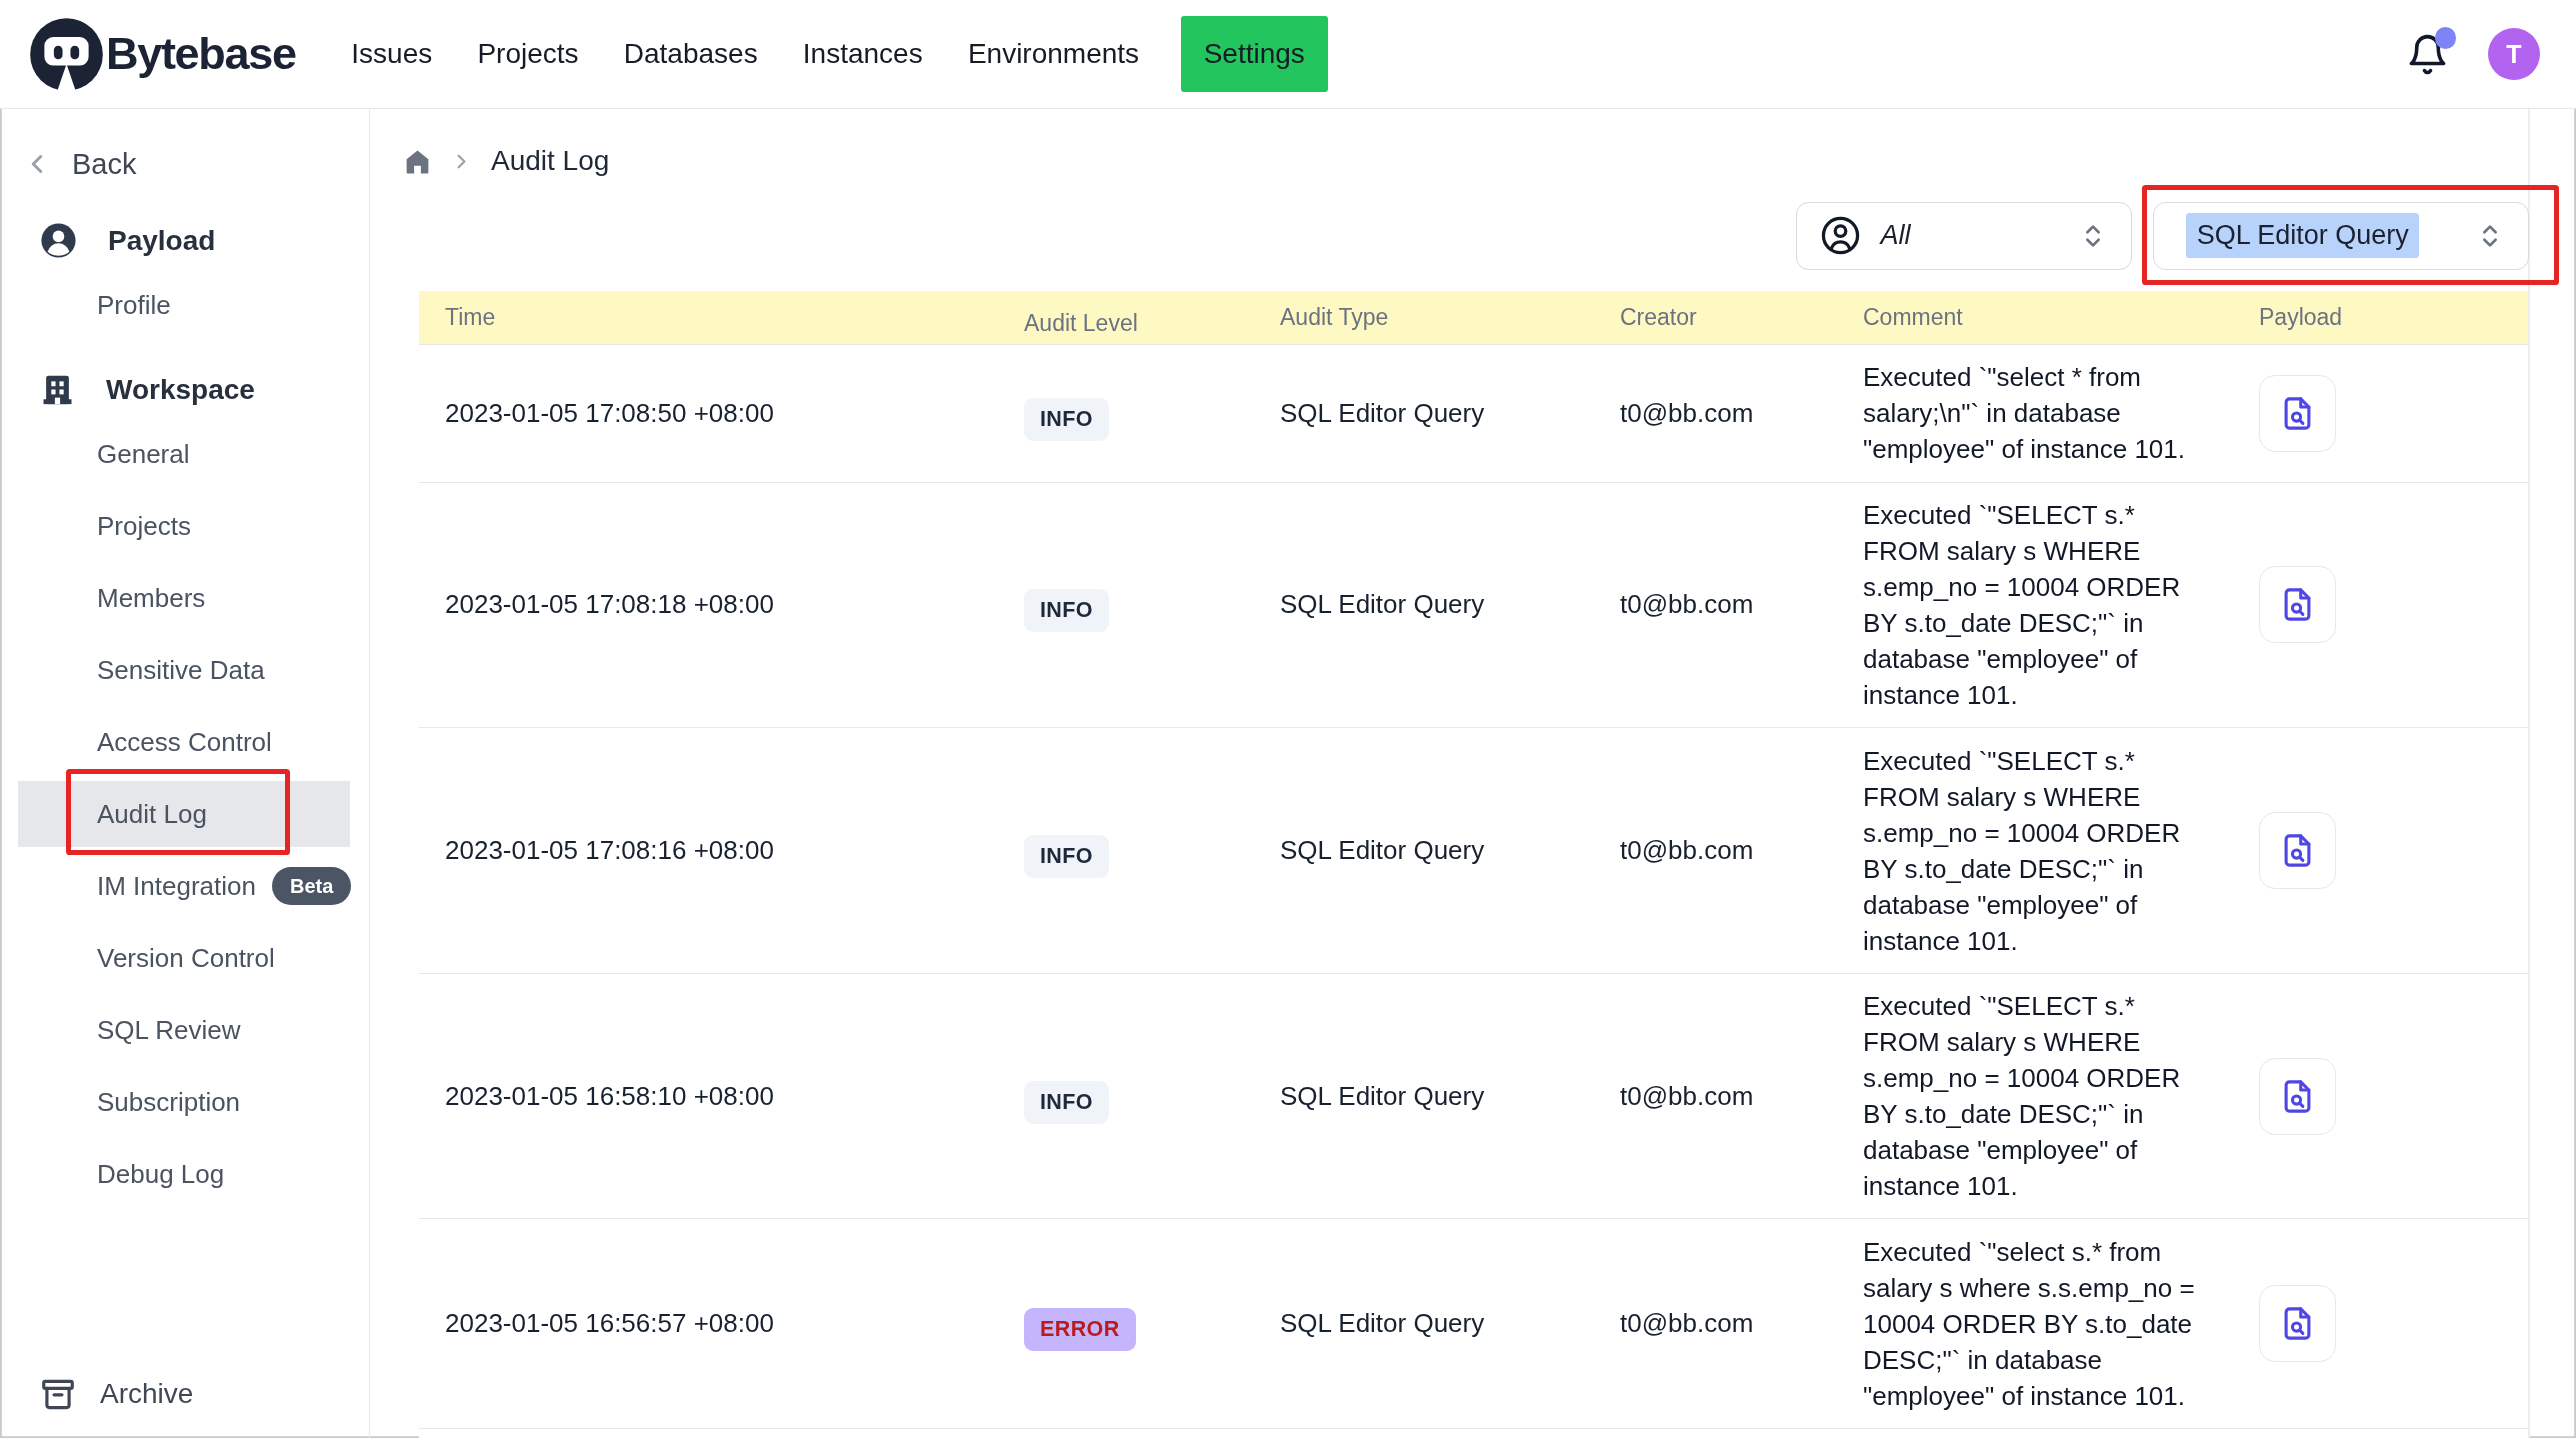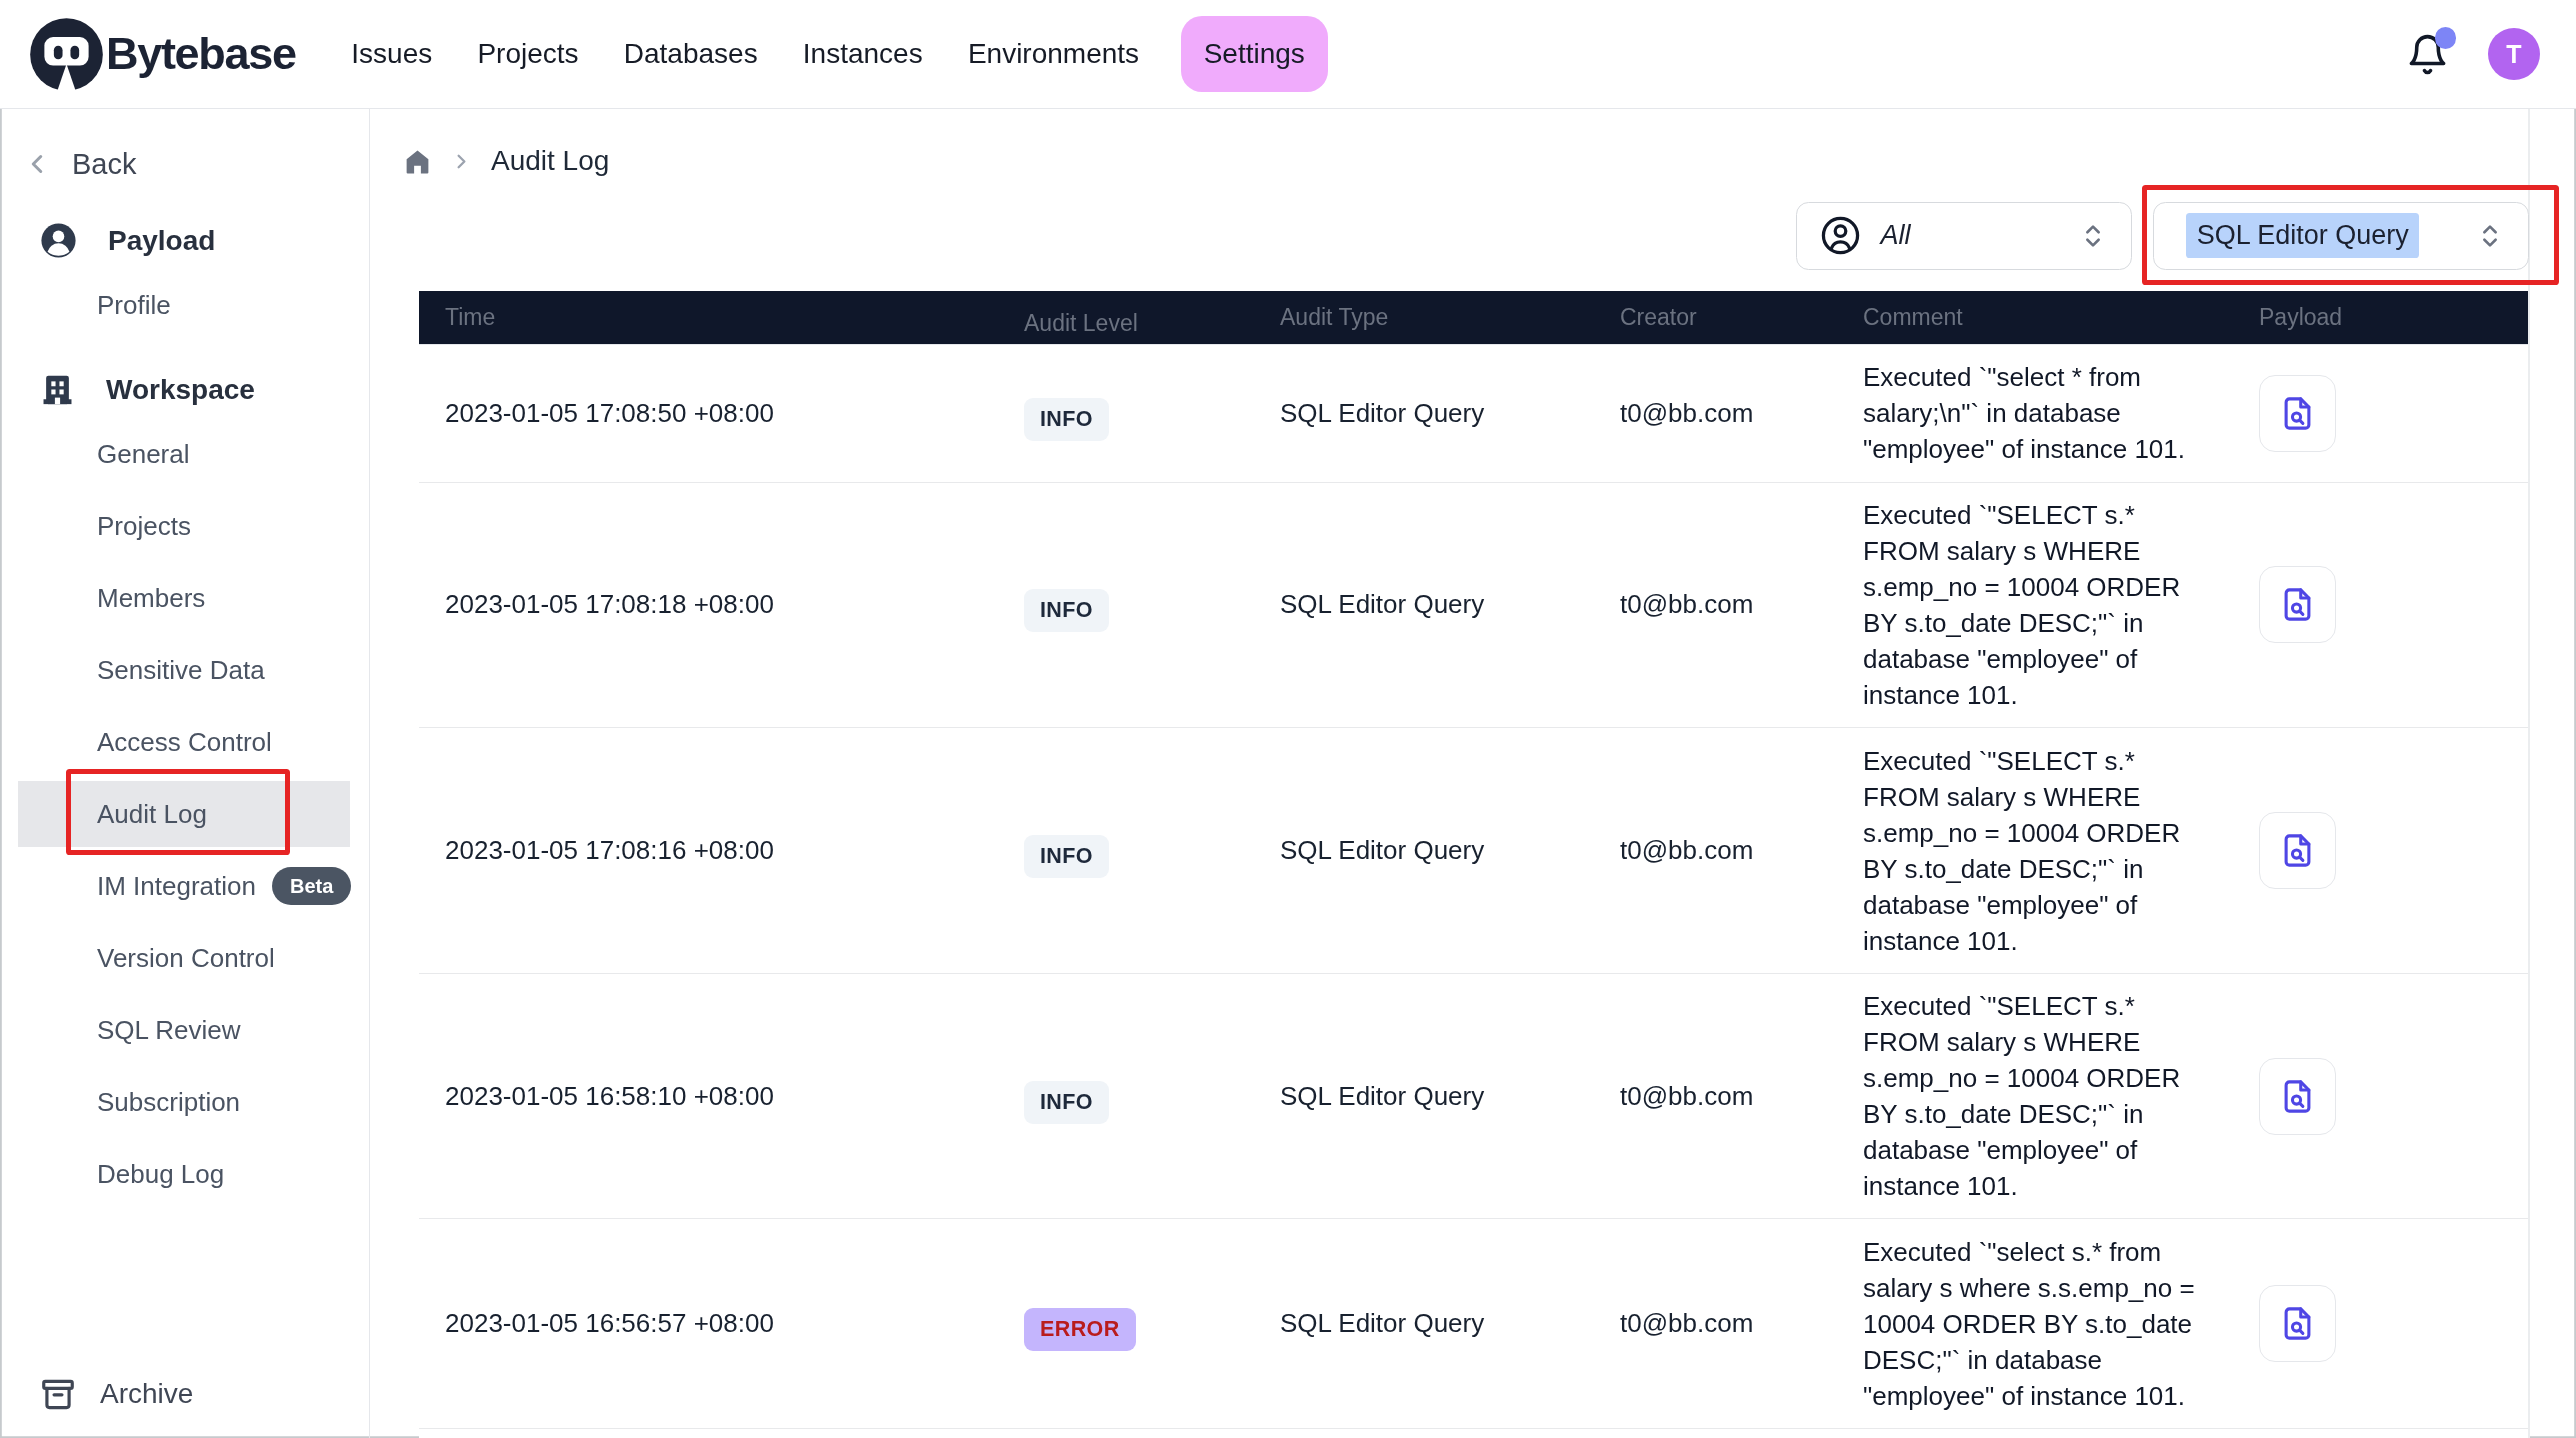--- a/index.html
+++ b/index.html
@@ -8,21 +8,21 @@
     font-family: "Liberation Sans", "DejaVu Sans", sans-serif;
     background: #ffffff; color: #18212f; position: relative;
     box-shadow: inset 0 0 0 1.8px #c6cacd;
   }
   
   .topnav { height: 109px; display: flex; align-items: center; border-bottom: 1.8px solid #e5e7eb; padding: 0 36px 0 27px; background:#fff; }
   .logo { display:flex; align-items:center; gap:0; }
   .logo-word { font-size: 45px; font-weight: 700; color:#1c2334; letter-spacing:-1.3px; }
   .nav-menu { display:flex; list-style:none; gap:38px; margin-left:52px; align-items:center; }
   .nav-item { font-size:28px; color:#161b26; padding:16px 3.6px; cursor:pointer; white-space:nowrap; }
-  .nav-item.active { background:#f0abfc; border-radius:21px; padding:22px 23px; }
+  .nav-item.active { background:#22c55e; border-radius:3px; padding:22px 23px; }
   .topnav-right { margin-left:auto; display:flex; align-items:center; gap:39px; }
   .bell-wrap { position:relative; width:43px; height:43px; }
   .notif-dot { position:absolute; right:-7.2px; top:-5.4px; width:21.5px; height:21.5px; border-radius:50%; background:#7d85f6; }
   .avatar { width:52px; height:52px; border-radius:50%; background:#b264f0; color:#fff; font-size:25px; font-weight:700; display:flex; align-items:center; justify-content:center; }
   
   .content { display:flex; height:1329px; }
   .sidebar { width:370px; border-right:1.8px solid #e5e7eb; position:relative; flex-shrink:0; padding-top:27px; }
   .main { flex:1; position:relative; }
   .main-divider { position:absolute; left:2158px; top:0; bottom:0; width:1.8px; background:#ebedef; }
   
@@ -47,21 +47,21 @@
   .select { height:68px; background:#fff; border:1.8px solid #d7dade; border-radius:12.5px; display:flex; align-items:center; cursor:pointer; }
   .creator-select { width:336px; padding:0 23px 0 23px; gap:20px;font-style:italic; }
   .select-value { font-size:27px; color:#1b2130; }
   .chevrons { margin-left:auto; }
   .type-select-wrap { position:relative; }
   .type-select { width:376px; padding:0 23px 0 32px; }
   .type-select .select-value { background:#b8d3fb; padding:7.2px 10.7px; border-radius:3.6px; }
   .filter-annotation { left:-10.7px; top:-17px; width:417px; height:100px; }
   
   .audit-table { margin:20.6px 47px 0 49px; width:2110px; }
-  .thead { display:flex; background:#0f172a; height:54px; align-items:center; border-bottom:1.8px solid #e5e7eb; }
+  .thead { display:flex; background:#fef9c3; height:54px; align-items:center; border-bottom:1.8px solid #e5e7eb; }
   .th { font-size:23px; color:#6b7280; }
   .row { display:flex; align-items:center; border-bottom:1.8px solid #e8e9eb; background:#fff; }
   .cell { flex-shrink:0; }
   .col-time { width:579px; padding-left:26px; }
   .col-level { width:256px; padding-left:26px;margin-top:12px; }
   .col-type { width:340px; padding-left:26px; }
   .col-creator { width:242px; padding-left:26px; }
   .col-comment { width:394px; padding-left:27px; padding-right:27px; }
   .col-payload { width:299px; padding-left:29px; }
   .cell-time, .cell-type, .cell-creator { font-size:26px; color:#18212f; }

